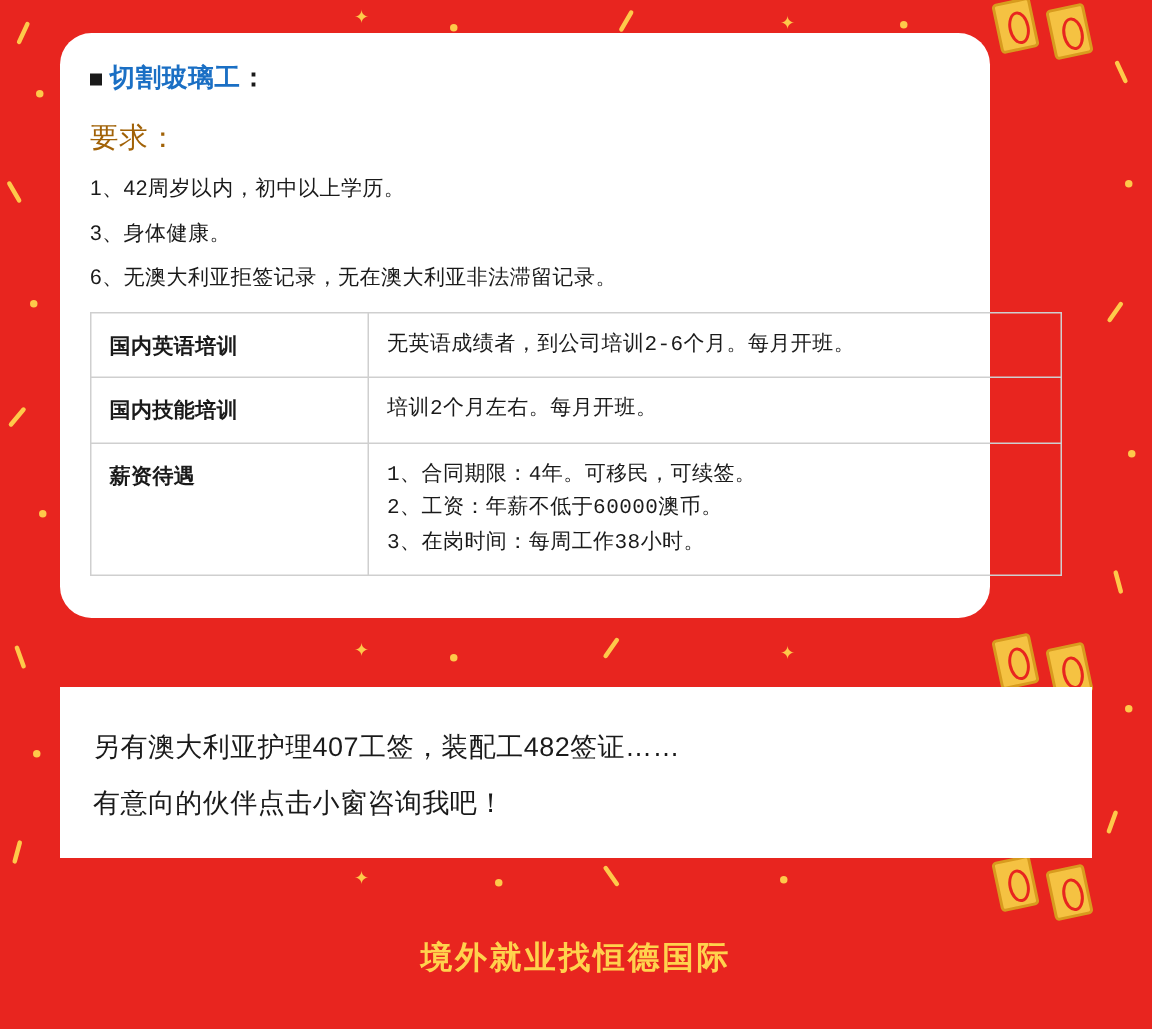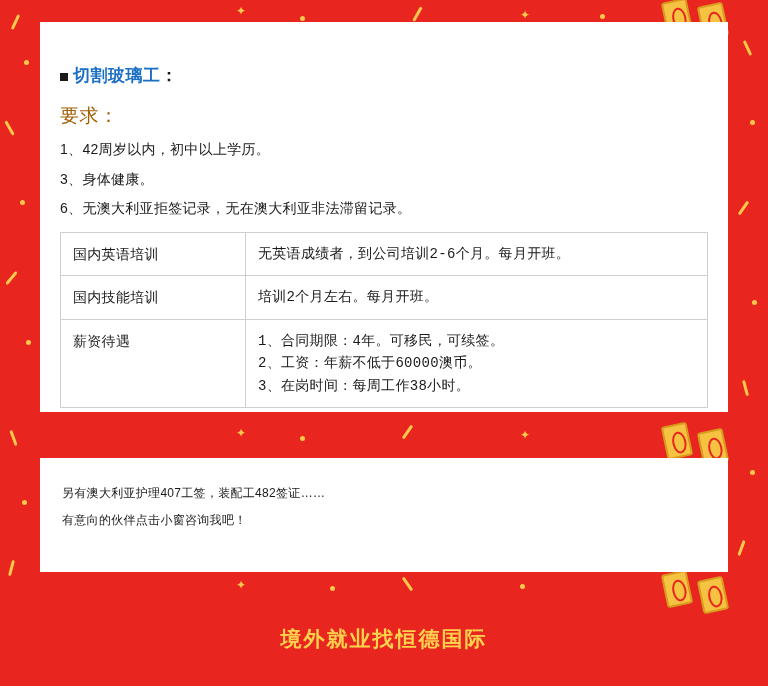--- a/index.html
+++ b/index.html
@@ -70,23 +70,24 @@
     border-radius: 50%;
   }
   .card {
     position: absolute;
     background: #ffffff;
     box-sizing: border-box;
   }
   #main-card {
     left: 40px;
     top: 22px;
-    width: 688px;
+    width: 620px;
     height: 390px;
-    padding: 36px 20px 10px 20px;
+    padding: 12px 20px 10px 20px;
+    border-radius: 21px;
   }
   .job-title {
     font-size: 17px;
     font-weight: bold;
     color: #1a6fc4;
     margin: 6px 0 16px 0;
     letter-spacing: .5px;
   }
   .job-title .marker {
     display: inline-block;
@@ -126,34 +127,35 @@
     border: 1px solid #cfcfcf;
     font-size: 14px;
     color: #1a1a1a;
     padding: 10px 12px;
     vertical-align: top;
     line-height: 1.6;
     letter-spacing: .3px;
   }
   table.info td.label {
     width: 160px;
+    font-weight: bold;
   }
   table.info td.value div {
     white-space: pre;
     font-family: Liberation Mono, monospace;
   }
   #note-card {
     left: 40px;
     top: 458px;
     width: 688px;
     height: 114px;
     padding: 20px 22px;
   }
   .note-line {
-    font-size: 12px;
+    font-size: 18px;
     color: #1a1a1a;
     line-height: 1.6;
     margin: 8px 0 0 0;
     letter-spacing: .3px;
   }
   .note-line:first-child { margin-top: 6px; }
   .footer {
     position: absolute;
     left: 0;
     top: 600px;

